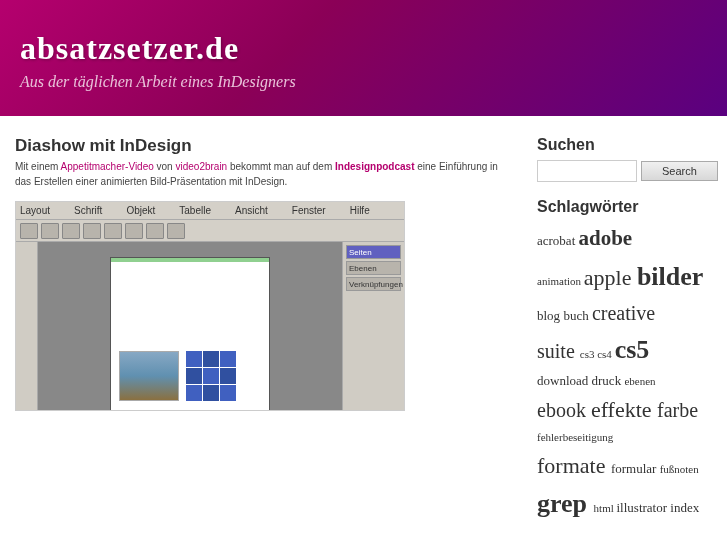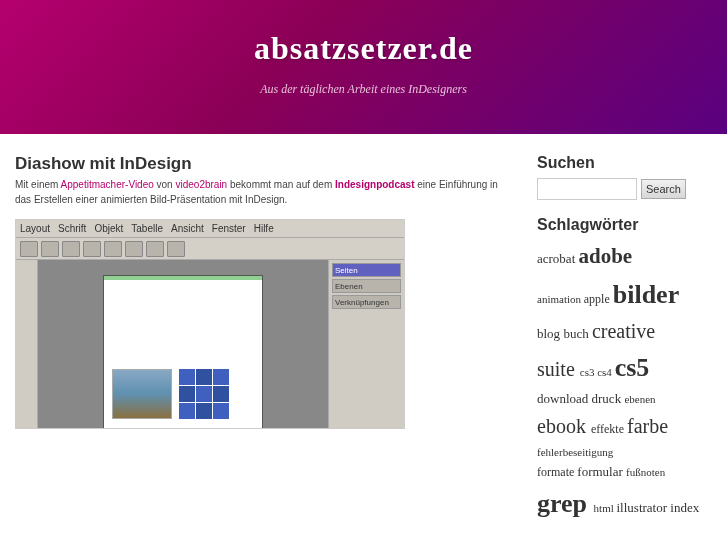--- a/index.html
+++ b/index.html
@@ -10,36 +10,36 @@
       color: #333;
     }
     #wrapper {
       max-width: 727px;
       margin: 0 auto;
       background: #d0d0d0;
     }
     
     #header {
       background: linear-gradient(135deg, #b5006e 0%, #8b0057 40%, #5a0080 100%);
-      padding: 30px 20px 37px;
-      text-align: center;
+      padding: 30px 20px 25px;
+      text-align: left;
       margin-bottom: 0;
     }
     #header h1 {
       color: #fff;
       font-size: 32px;
       font-weight: bold;
       font-family: Georgia, serif;
       letter-spacing: 1px;
       text-shadow: 1px 1px 3px rgba(0,0,0,0.3);
     }
     #header .tagline {
       color: #e8c0d8;
-      font-size: 12px;
-      margin-top: 15px;
+      font-size: 16px;
+      margin-top: 6px;
       font-style: italic;
     }
     
     #main-wrapper {
       background: #fff;
       display: flex;
       gap: 0;
       padding: 20px 15px;
       min-height: 400px;
     }
@@ -91,21 +91,21 @@
       height: 100%;
       background: #c8c8c8;
       position: relative;
     }
     .indesign-menu-bar {
       background: #d4d0c8;
       height: 18px;
       display: flex;
       align-items: center;
       padding: 8px 4px;
-      gap: 8px;
+      gap: 24px;
       border-bottom: 1px solid #aaa;
       font-size: 10px;
       color: #333;
       font-family: Arial, sans-serif;
     }
     .indesign-toolbar {
       background: #d4d0c8;
       height: 22px;
       border-bottom: 1px solid #aaa;
       display: flex;
@@ -173,21 +173,21 @@
       grid-template-rows: 1fr 1fr 1fr;
       gap: 1px;
     }
     .tile {
       background: #4060c0;
     }
     .tile:nth-child(even) {
       background: #3050a0;
     }
     .indesign-right-panel {
-      width: 76px;
+      width: 62px;
       background: #d0ccc4;
       border-left: 1px solid #aaa;
       padding: 3px;
     }
     .panel-item {
       background: #b8b4ac;
       height: 14px;
       margin-bottom: 2px;
       border: 1px solid #999;
       font-size: 8px;
@@ -225,37 +225,37 @@
     .search-input {
       width: 100px;
       height: 22px;
       border: 1px solid #ccc;
       background: #fff;
       font-size: 11px;
     }
     .search-button {
       background: linear-gradient(180deg, #f0f0f0 0%, #d8d8d8 100%);
       border: 1px solid #aaa;
-      padding: 3px 4px;
+      padding: 3px 20px;
       font-size: 11px;
       cursor: pointer;
       font-family: Arial, sans-serif;
       color: #333;
     }
     
     .tag-cloud {
       line-height: 1.6;
     }
     .tag-cloud a {
       text-decoration: none;
       color: #333;
     }
     .tag-xs { font-size: 11px; color: #555; }
     .tag-sm { font-size: 13px; color: #444; }
-    .tag-md { font-size: 12px; color: #333; }
+    .tag-md { font-size: 22px; color: #333; }
     .tag-lg { font-size: 20px; color: #222; }
     .tag-xl { font-size: 26px; color: #111; font-weight: bold; }
     .tag-xxl { font-size: 21px; color: #000; font-weight: bold; }
   </style>
 </head>
 <body>
 
 <div id="wrapper">
 
   <div id="header">

